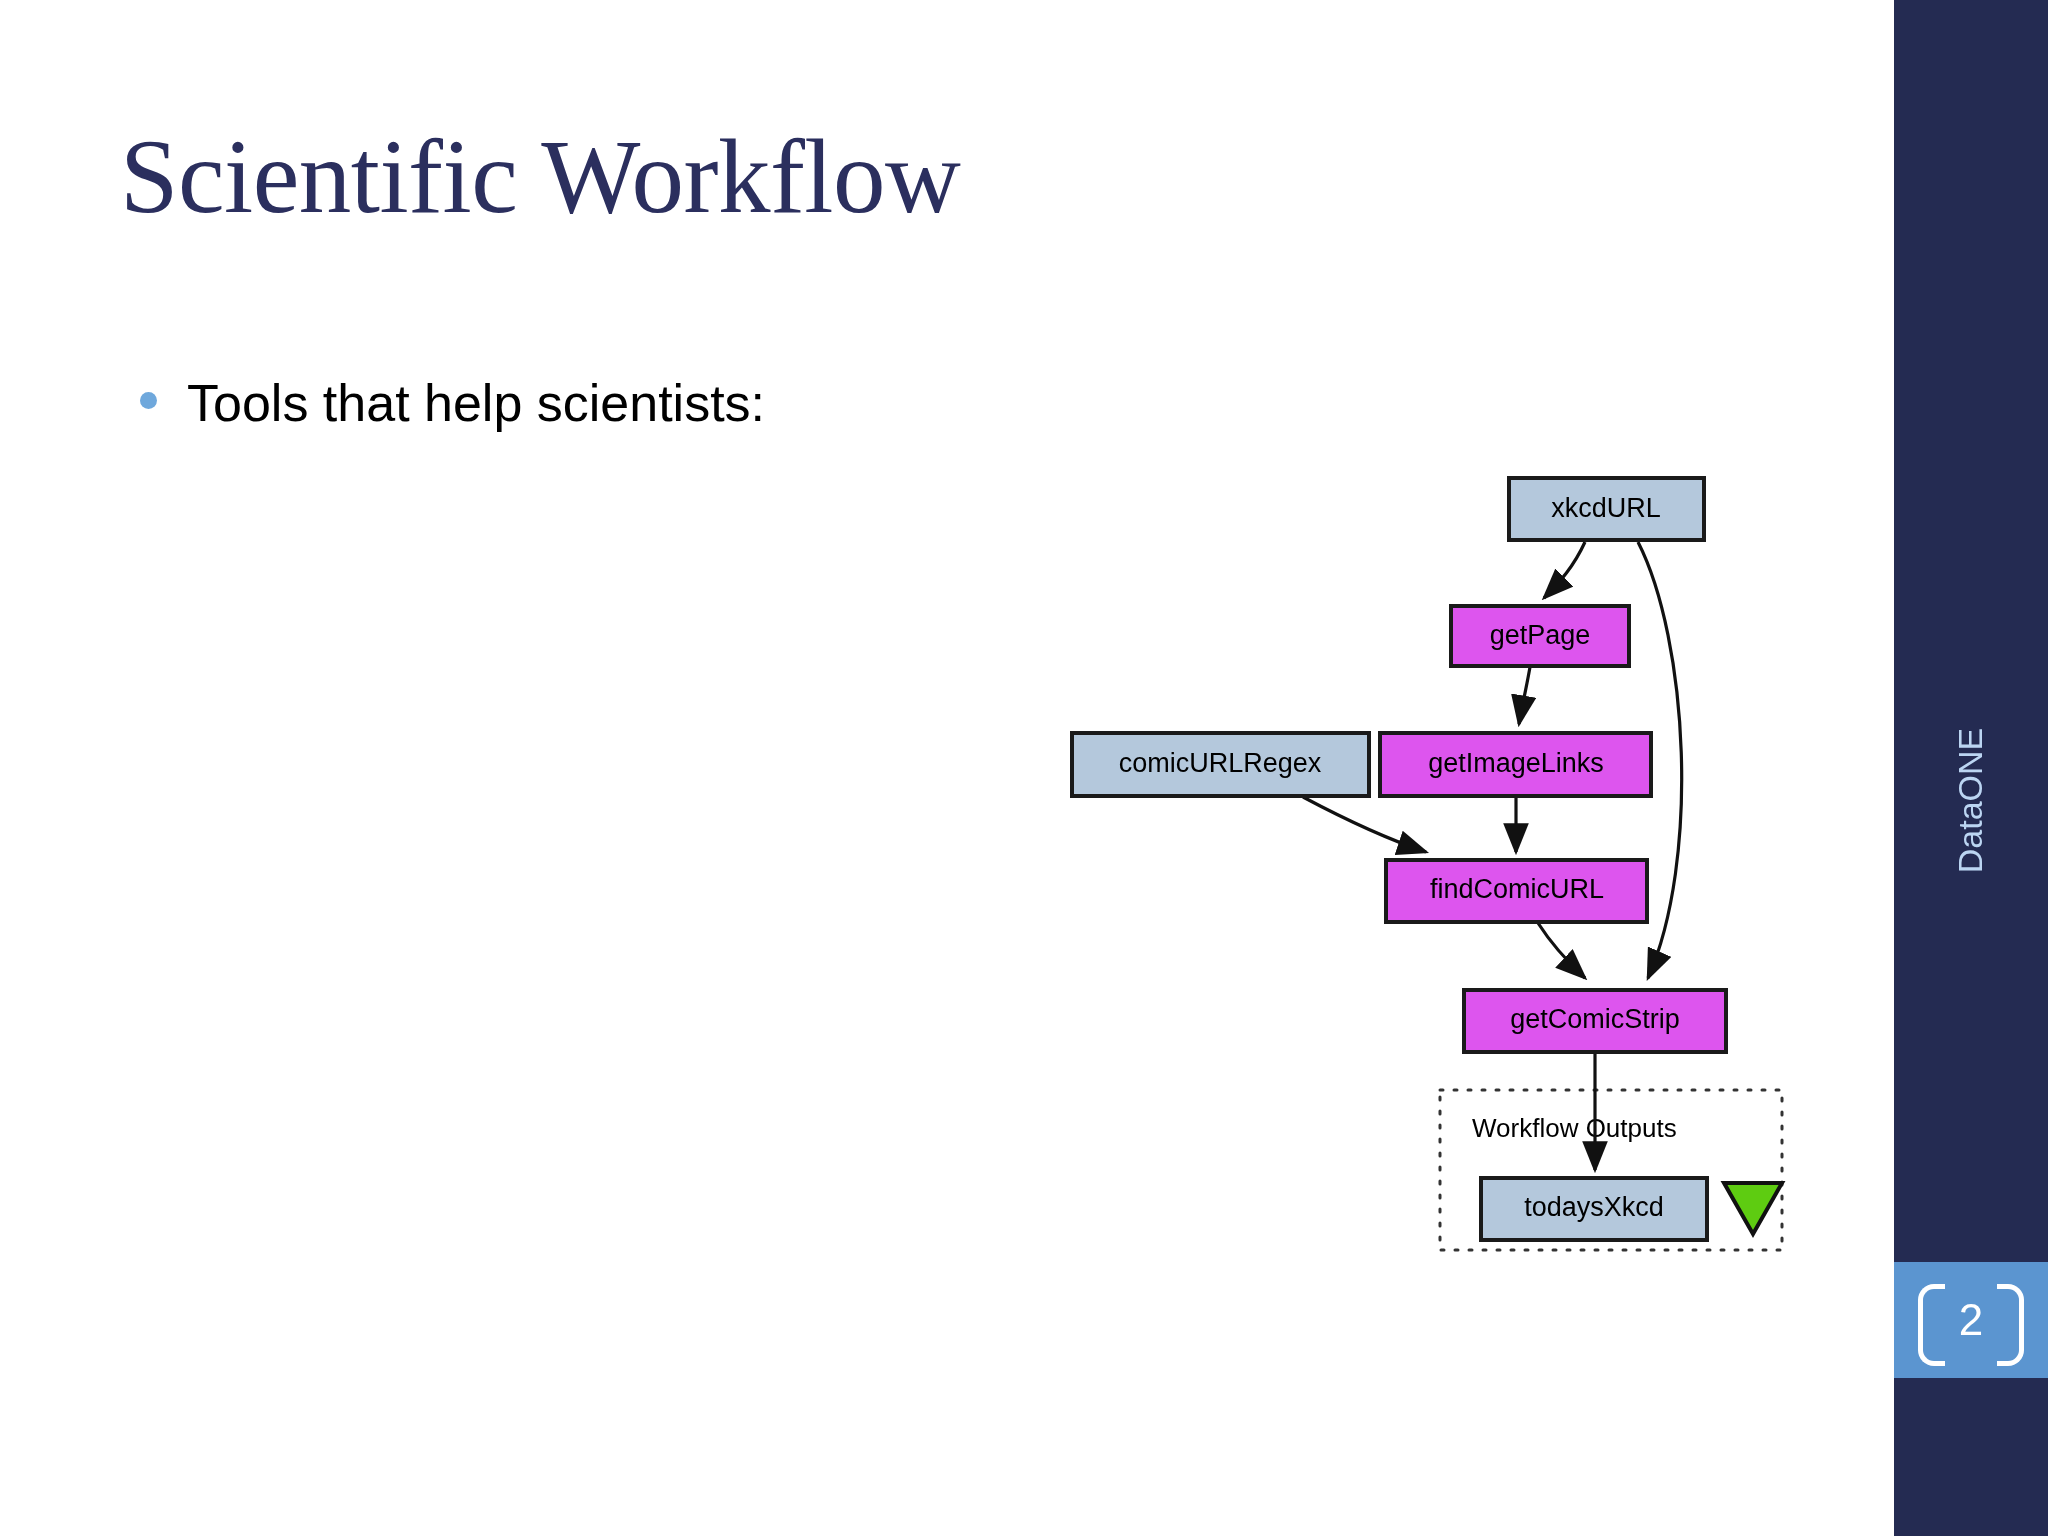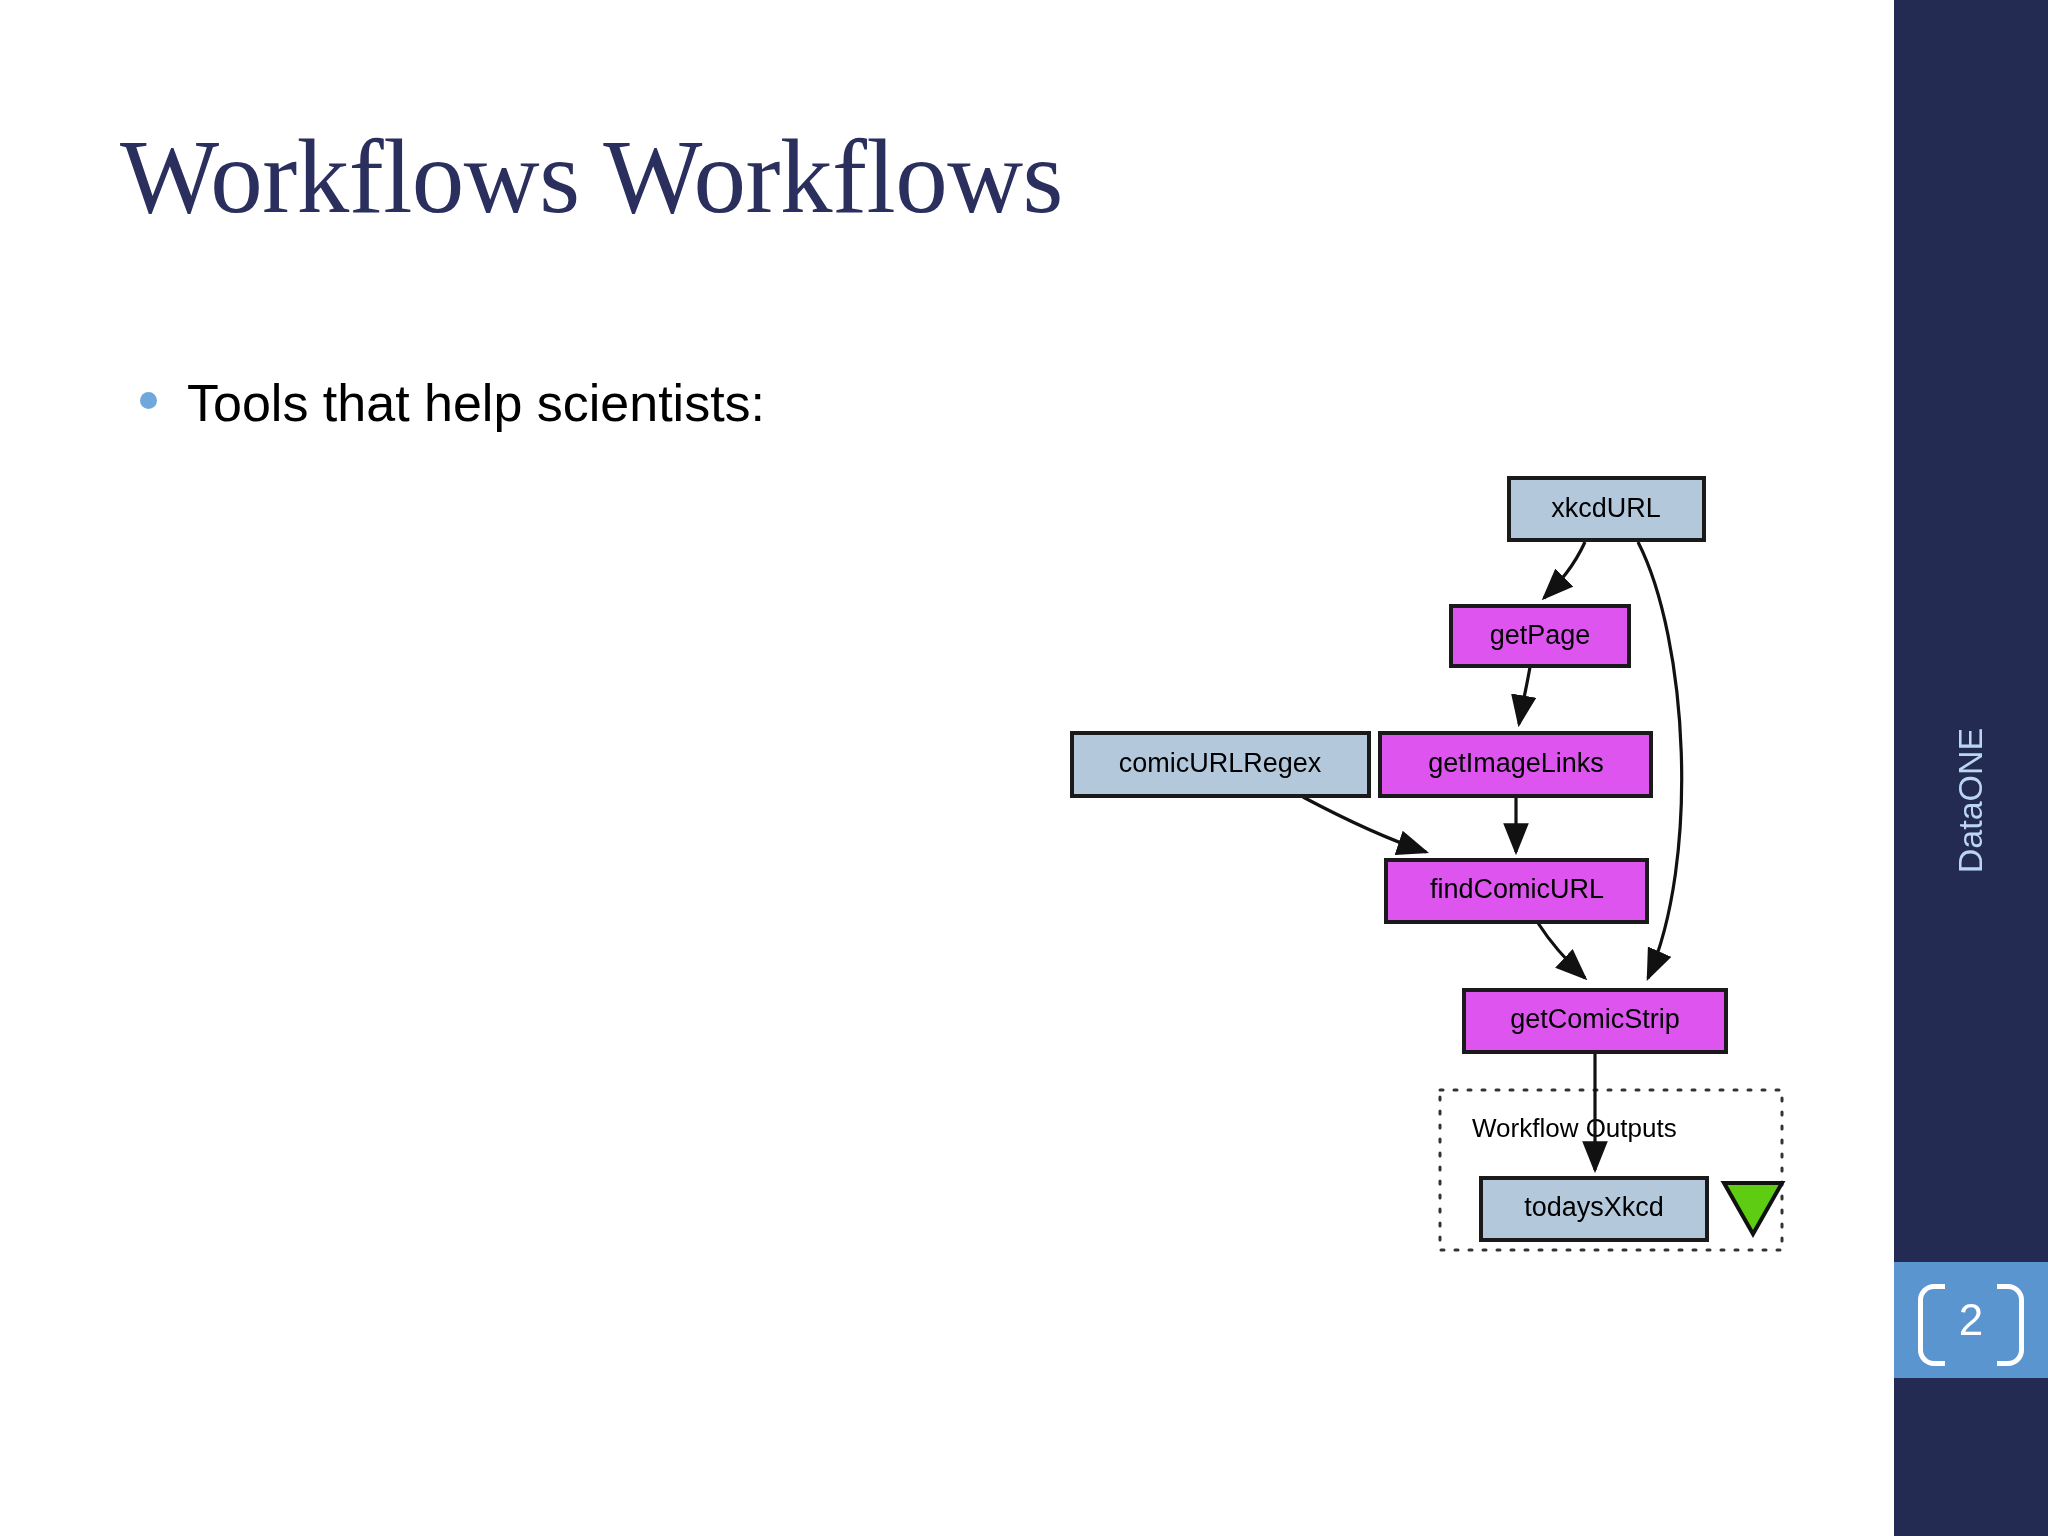--- a/index.html
+++ b/index.html
@@ -166,21 +166,21 @@
     font-size: 26px;
     fill: #000000;
     dominant-baseline: middle;
   }
 </style>
 </head>
 <body>
 
 <div id="slide">
 
-  <div id="title">Workflows Workflows</div>
+  <div id="title">Scientific Workflow</div>
 
   <div id="bullets">
     <div class="bullet-row bullet-l1">
       <span class="dot"></span>
       <span class="btext">Tools that help scientists:</span>
     </div>
   </div>
 
   <div id="diagram">
     <svg width="830" height="790" viewBox="0 0 830 790" xmlns="http://www.w3.org/2000/svg">

